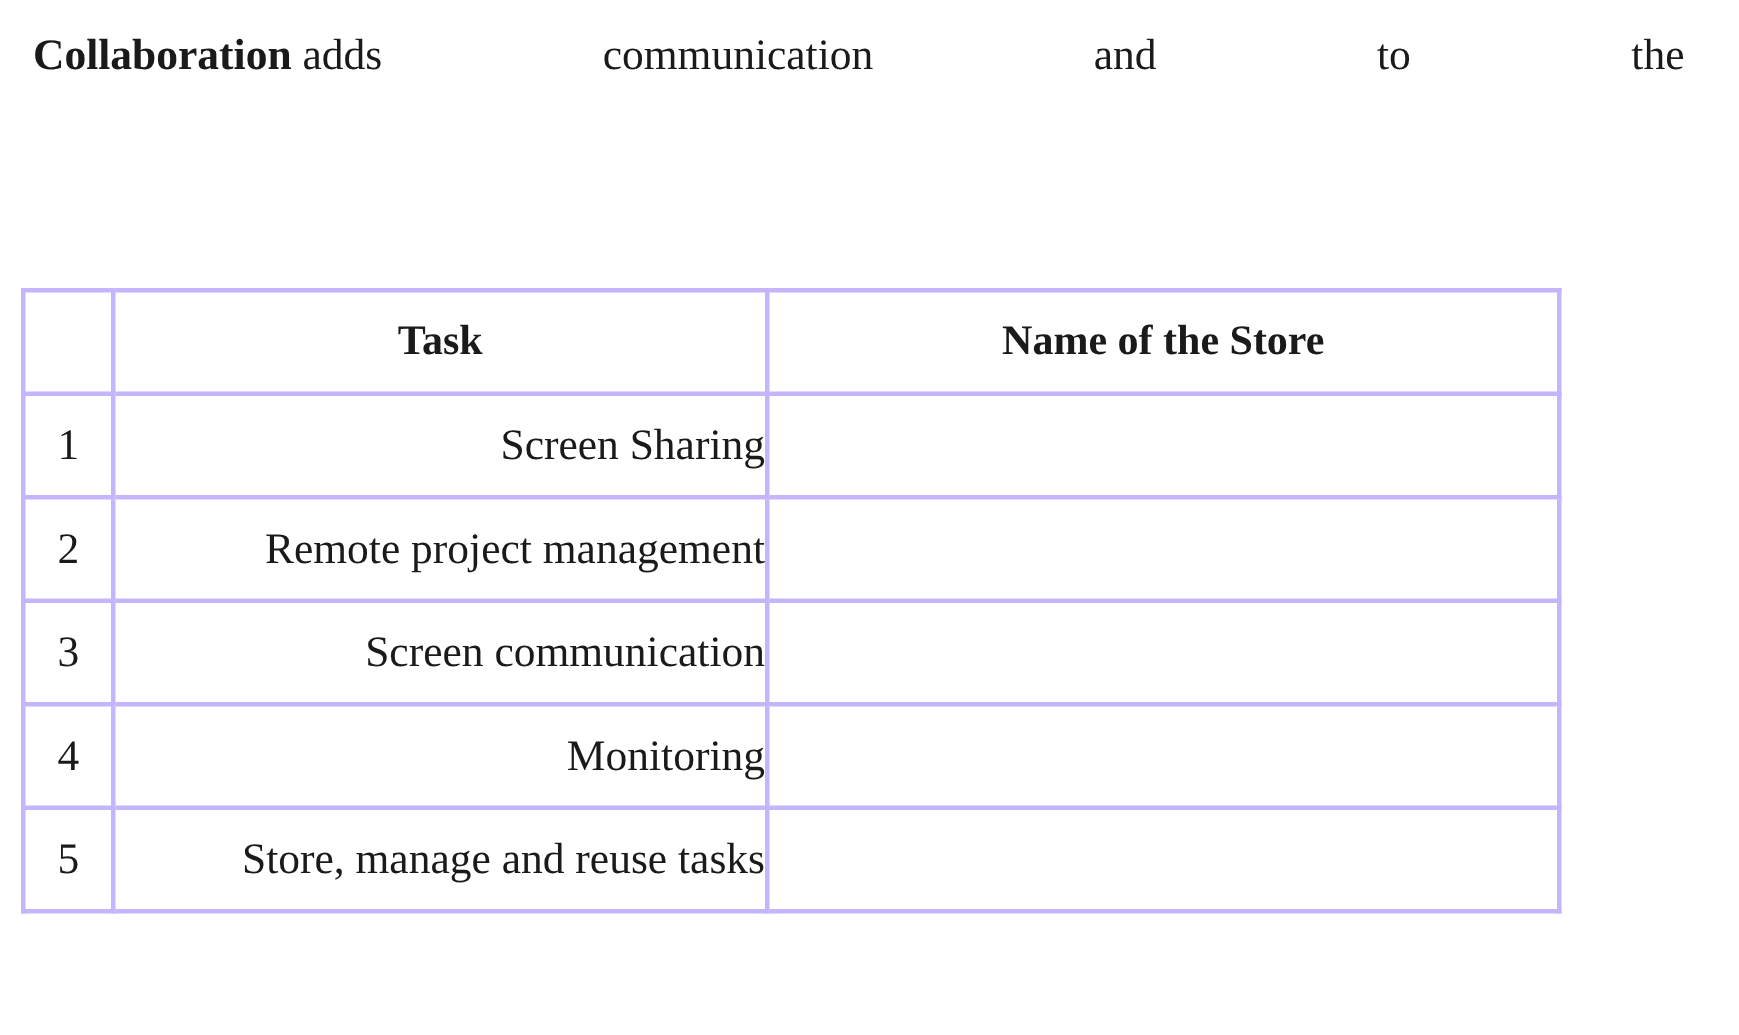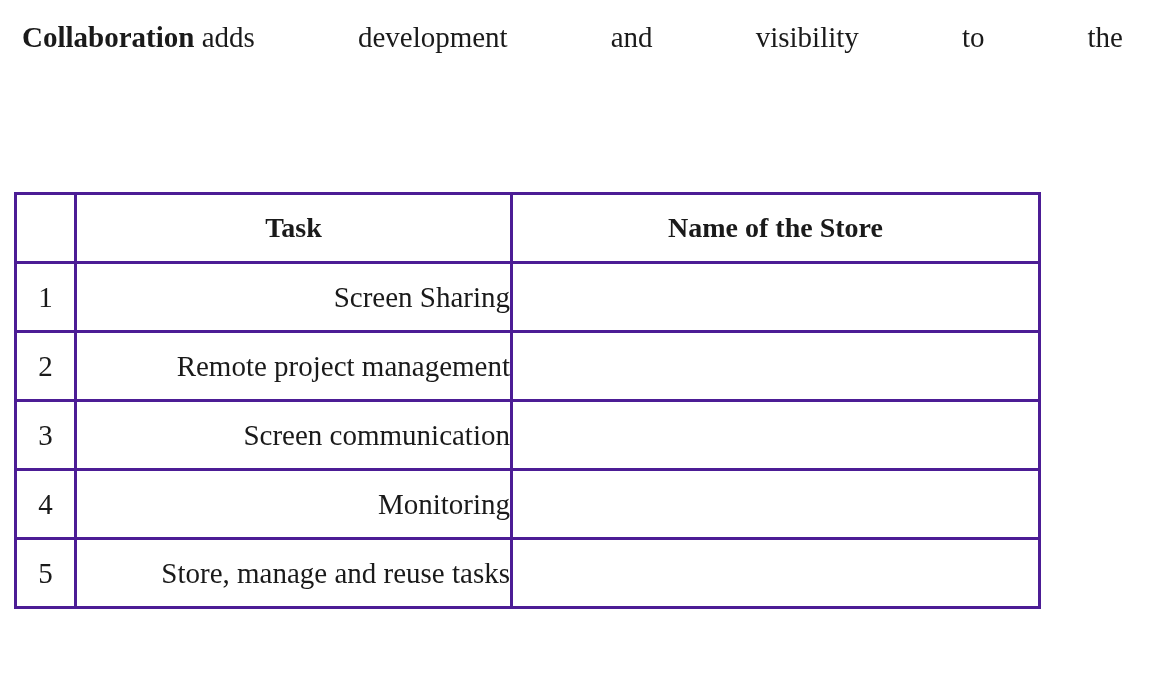--- a/index.html
+++ b/index.html
@@ -3,36 +3,35 @@
 <meta charset="utf-8">
 <style>
   html,body{margin:0;padding:0;background:#ffffff;}
   body{width:1159px;height:690px;position:relative;overflow:hidden;font-family:"Liberation Serif",serif;color:#1a1a1a;}
   .para{position:absolute;left:22px;top:12px;width:1101px;font-size:29px;line-height:51px;}
   .line{display:block;white-space:nowrap;}
   .justify{display:flex;justify-content:space-between;}
   .bold{font-weight:bold;}
   .ul{text-decoration:underline;text-decoration-thickness:3px;text-underline-offset:4px;}
   table{position:absolute;left:14px;top:192px;border-collapse:collapse;font-size:29px;}
-  td,th{border:3px solid #4c1d95;padding:0;height:66px;}
+  td,th{border:3px solid #c4b5fd;padding:0;height:66px;}
   th{font-weight:bold;font-size:28px;}
   .c0{width:57px;text-align:center;}
   .c1{width:416px;text-align:right;padding-left:17px;}
   .c2{width:525px;}
   th.c1{text-align:center;padding-left:0;}
 </style>
 </head>
 <body>
 
 <div class="para">
   <span class="line justify">
     <span><span class="bold">Collaboration</span> <span>adds</span></span>
-    <span>development</span>
+    <span>communication</span>
     <span>and</span>
-    <span>visibility</span>
     <span>to</span>
     <span>the</span>
   </span>
 </div>
 
 <table>
   <tbody>
       <tr>
     <th class="c0"></th>
     <th class="c1">Task</th>

